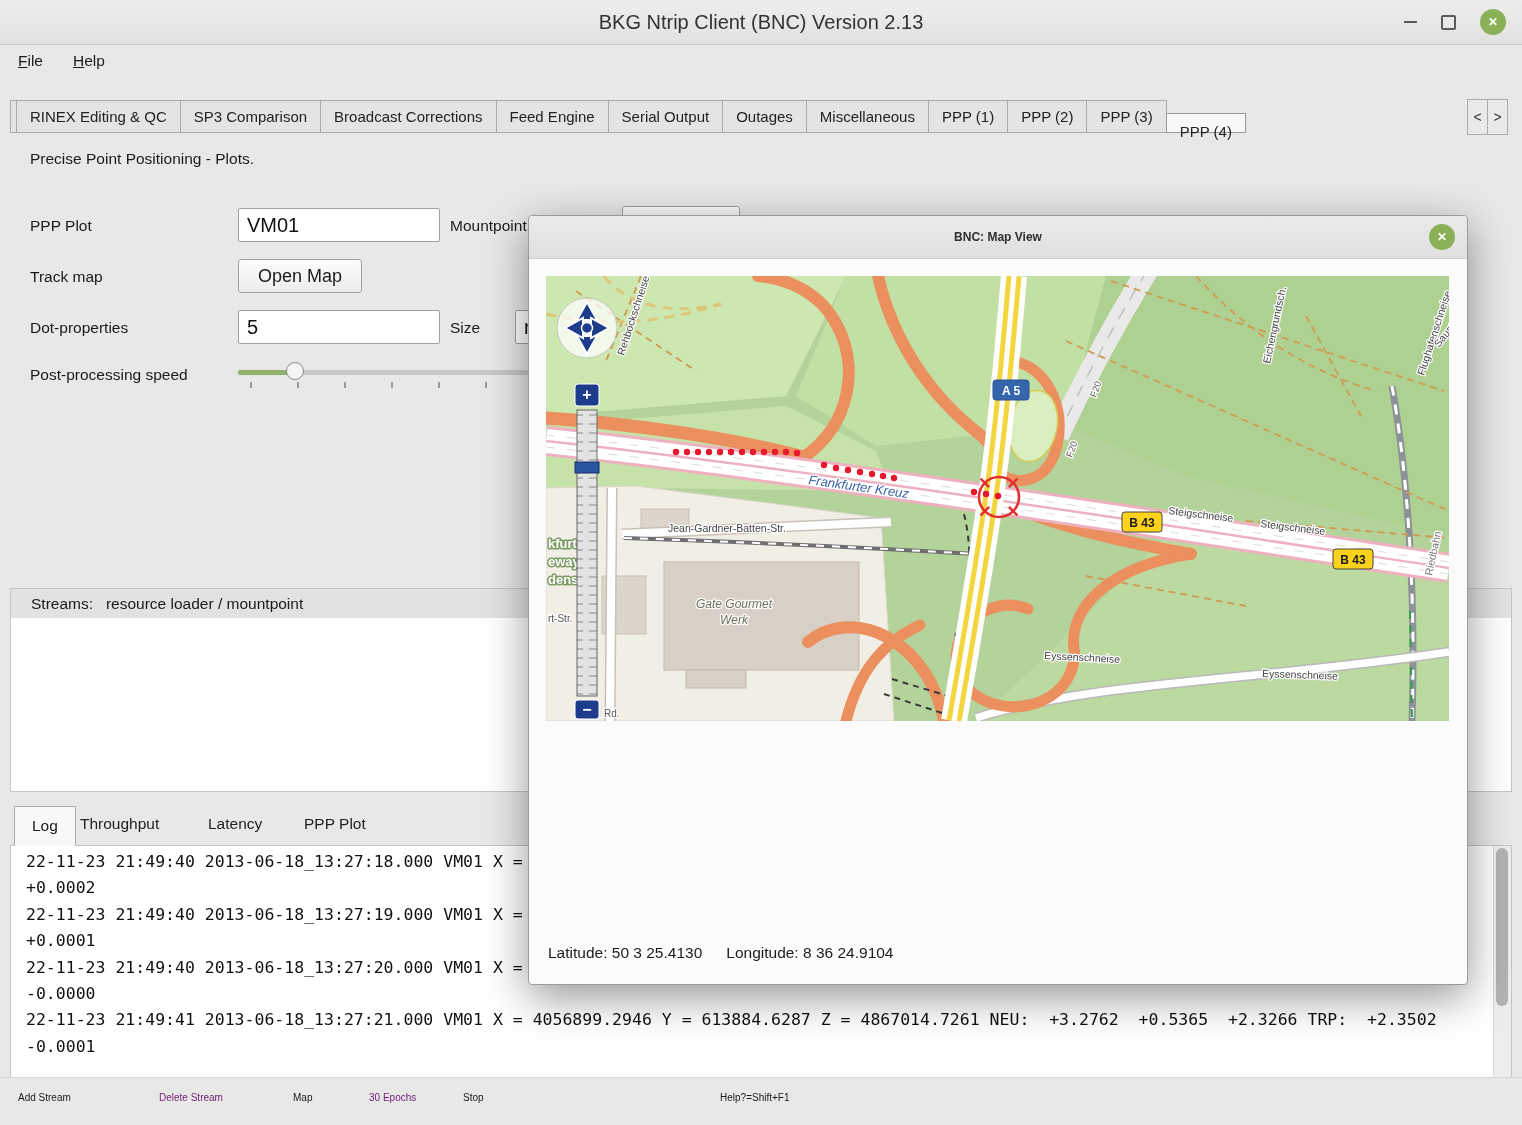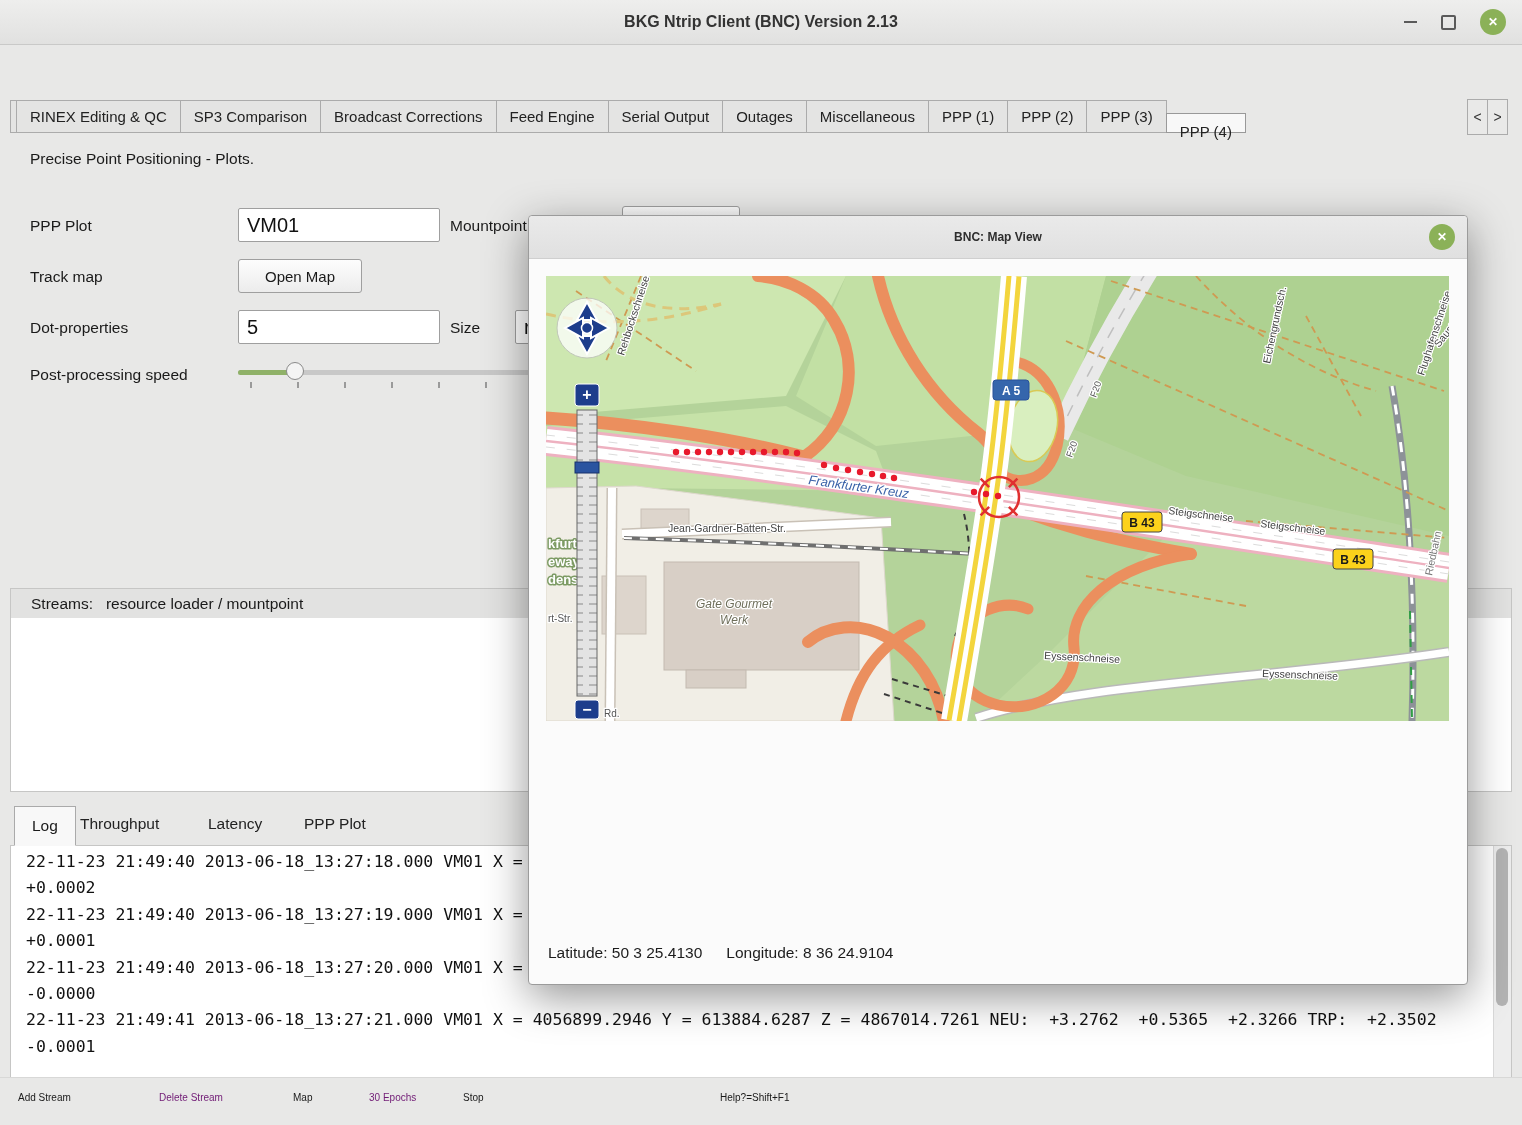--- a/index.html
+++ b/index.html
@@ -3,21 +3,21 @@
 <meta charset="utf-8">
 <style>
   html,body{margin:0;padding:0;background:#555;}
   .app{position:relative;width:1522px;height:1125px;background:#e8e8e7;overflow:hidden;
        font-family:"Liberation Sans",sans-serif;color:#1a1a1a;}
 
   
   .titlebar{position:absolute;top:0;left:0;right:0;height:44px;
     background:linear-gradient(#eeeeed,#e1e1e0);border-bottom:1px solid #c9c9c8;
     display:flex;align-items:center;justify-content:center;}
-  .title{font-weight:bold;font-size:16px;color:#333;}
+  .title{font-weight:normal;font-size:20px;color:#333;}
   .winctl{position:absolute;right:16px;top:0;height:44px;display:flex;align-items:center;gap:24px;}
   .ic-min{width:13px;height:2px;background:#5a5a5a;}
   .ic-max{width:11px;height:11px;border:2px solid #5a5a5a;border-radius:2px;}
   .ic-close{width:26px;height:26px;border-radius:50%;background:#8bb158;color:#fff;
     font-size:12px;font-weight:bold;display:flex;align-items:center;justify-content:center;}
 
   
   .menubar{position:absolute;top:44px;left:0;right:0;height:33px;display:flex;align-items:center;
     padding-left:18px;gap:30px;font-size:15.5px;}
   .menu-item::first-letter{text-decoration:underline;}
@@ -31,21 +31,21 @@
   .tab-arrows{position:absolute;right:14px;top:99px;display:flex;}
   .tab-arrow{width:19px;height:34px;border:1px solid #ababab;margin-left:-1px;background:#e9e9e8;
     display:flex;align-items:center;justify-content:center;font-size:14px;color:#333;}
 
   
   .heading{position:absolute;left:30px;top:150px;font-size:15.5px;}
   .lbl{position:absolute;font-size:15.5px;}
   .field{position:absolute;height:34px;border:1px solid #9f9f9f;border-radius:2px;background:#fff;
     font-family:"Liberation Sans",sans-serif;font-size:20px;padding:0 8px;box-sizing:border-box;color:#111;}
   .btn{position:absolute;height:34px;border:1px solid #9f9f9f;border-radius:3px;
-    background:linear-gradient(#fdfdfd,#ececec);font-size:15px;display:flex;align-items:center;
+    background:linear-gradient(#fdfdfd,#ececec);font-size:18px;display:flex;align-items:center;
     justify-content:center;box-sizing:border-box;cursor:pointer;}
   .combo-sliver{position:absolute;left:622px;top:206px;width:118px;height:34px;z-index:1;}
   .slider-track{position:absolute;left:238px;top:370px;width:296px;height:5px;background:#c8c8c8;border-radius:3px;}
   .slider-fill{position:absolute;left:0;top:0;width:56px;height:5px;background:#8fb168;border-radius:3px;}
   .slider-handle{position:absolute;left:286px;top:362px;width:18px;height:18px;border-radius:50%;
     background:#f4f4f4;border:1px solid #8a8a8a;box-sizing:border-box;}
   .slider-tick{position:absolute;top:382px;width:2px;height:6px;background:#9a9a9a;}
 
   
   .streams-header{position:absolute;top:588px;left:10px;right:10px;height:31px;background:#e2e2e1;
@@ -92,20 +92,24 @@
     <div class="title">BKG Ntrip Client (BNC) Version 2.13</div>
     <div class="winctl">
       <span class="ic-min"></span>
       <span class="ic-max"></span>
       <span class="ic-close">
           <span>✕</span>
         </span>
     </div>
   </div>
 
+  <div class="menubar">
+    <span class="menu-item">File</span>
+    <span class="menu-item">Help</span>
+  </div>
 
   <div class="tabbar">
     <span class="tab-sliver"></span>
     <span class="tab">RINEX Editing &amp; QC</span>
     <span class="tab">SP3 Comparison</span>
     <span class="tab">Broadcast Corrections</span>
     <span class="tab">Feed Engine</span>
     <span class="tab">Serial Output</span>
     <span class="tab">Outages</span>
     <span class="tab">Miscellaneous</span>

